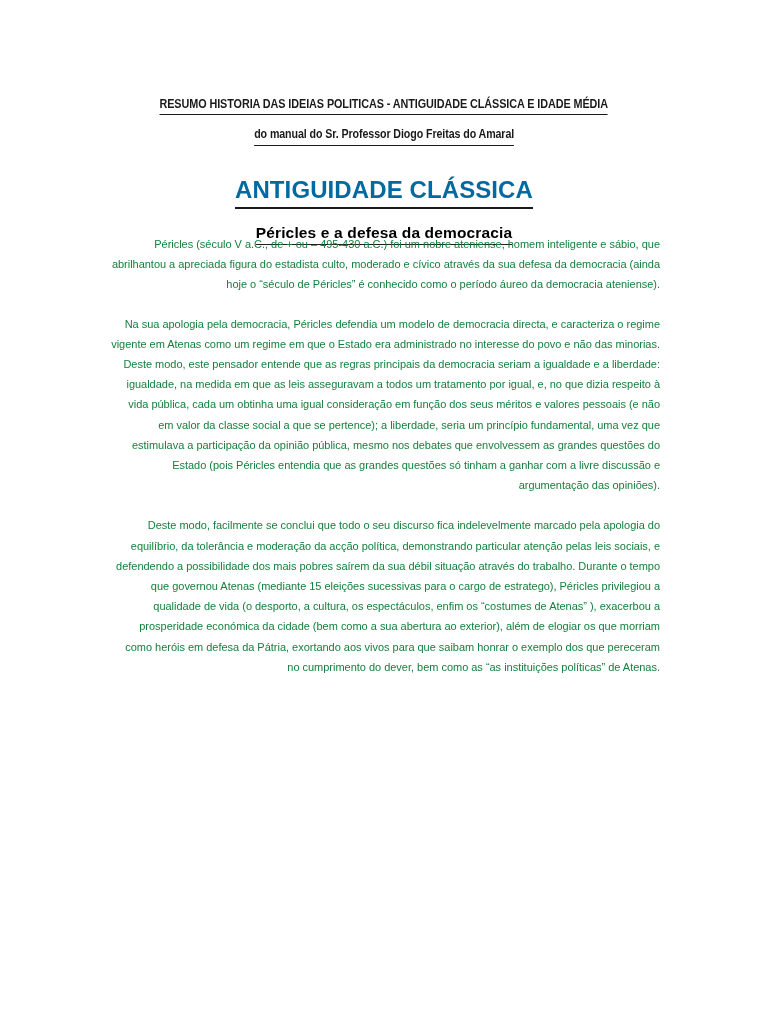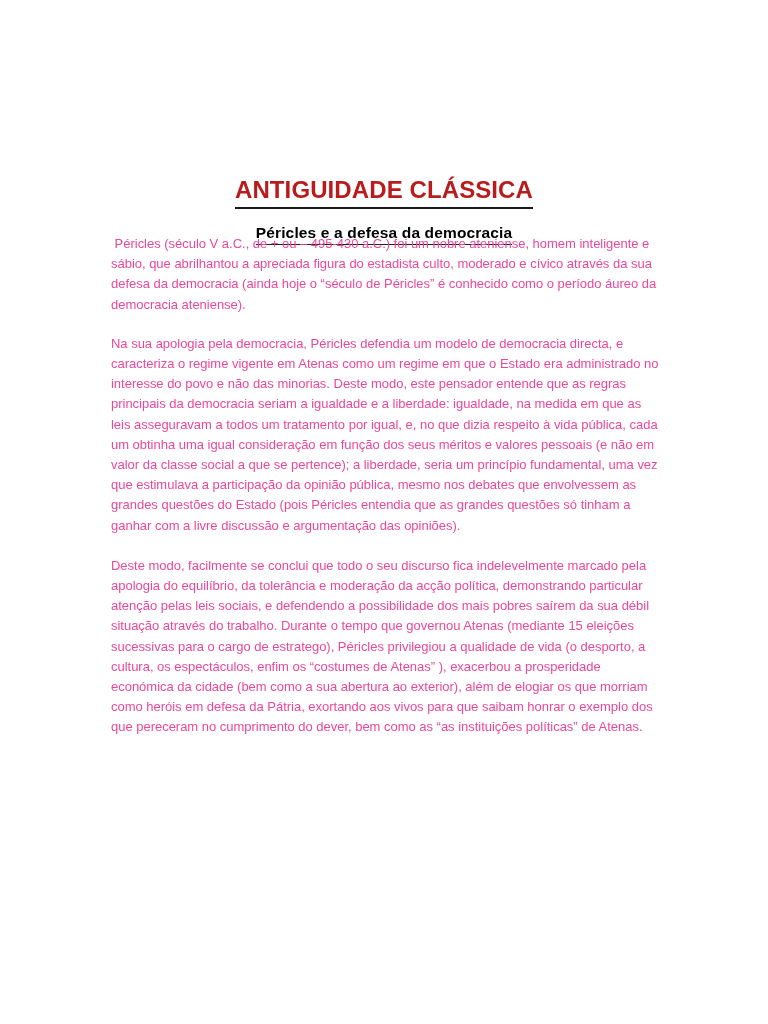--- a/index.html
+++ b/index.html
@@ -65,21 +65,21 @@
     top: 148px;
     width: 768px;
     text-align: center;
   }
   .doc-title span {
     display: inline-block;
     font-family: "Liberation Sans", sans-serif;
     font-weight: 700;
     font-size: 24px;
     letter-spacing: 0.1px;
-    color: #b91c1c;
+    color: #0369a1;
     border-bottom: 2px solid #1a1a1a;
     padding-bottom: 2px;
     line-height: 1.18;
   }
 
   
   .doc-subtitle {
     position: absolute;
     left: 0;
     top: 196px;
@@ -101,37 +101,41 @@
   
   .doc-body {
     position: absolute;
     left: 111px;
     top: 234px;
     width: 549px;
   }
   .doc-para {
     margin: 0 0 19px 0;
     font-family: "Liberation Sans", sans-serif;
-    font-size: 13px;
+    font-size: 11px;
     line-height: 20.2px;
-    color: #ec4899;
-    text-align: left;
+    color: #15803d;
+    text-align: right;
     white-space: pre-wrap;
     letter-spacing: -0.02px;
   }
   .doc-para:last-child {
     margin-bottom: 0;
     margin-top: 20px;
   }
 </style>
 </head>
 <body>
 
 <div class="page">
 
+  <div class="doc-header">
+    <div class="doc-header-line doc-header-main"><span class="u">RESUMO HISTORIA DAS IDEIAS POLITICAS - ANTIGUIDADE CLÁSSICA E IDADE MÉDIA</span></div>
+    <div class="doc-header-line doc-header-sub"><span class="u">do manual do Sr. Professor Diogo Freitas do Amaral</span></div>
+  </div>
 
   <h1 class="doc-title"><span>ANTIGUIDADE CLÁSSICA</span></h1>
 
   <h2 class="doc-subtitle"><span>Péricles e a defesa da democracia</span></h2>
 
   <div class="doc-body">
     <p class="doc-para"> Péricles (século V a.C., de + ou – 495-430 a.C.) foi um nobre ateniense, homem inteligente e sábio, que abrilhantou a apreciada figura do estadista culto, moderado e cívico através da sua defesa da democracia (ainda hoje o “século de Péricles” é conhecido como o período áureo da democracia ateniense).</p>
     <p class="doc-para">Na sua apologia pela democracia, Péricles defendia um modelo de democracia directa, e caracteriza o regime vigente em Atenas como um regime em que o Estado era administrado no interesse do povo e não das minorias. Deste modo, este pensador entende que as regras principais da democracia seriam a igualdade e a liberdade: igualdade, na medida em que as leis asseguravam a todos um tratamento por igual, e, no que dizia respeito à vida pública, cada um obtinha uma igual consideração em função dos seus méritos e valores pessoais (e não em valor da classe social a que se pertence); a liberdade, seria um princípio fundamental, uma vez que estimulava a participação da opinião pública, mesmo nos debates que envolvessem as grandes questões do Estado (pois Péricles entendia que as grandes questões só tinham a ganhar com a livre discussão e argumentação das opiniões).</p>
     <p class="doc-para">Deste modo, facilmente se conclui que todo o seu discurso fica indelevelmente marcado pela apologia do equilíbrio, da tolerância e moderação da acção política, demonstrando particular atenção pelas leis sociais, e defendendo a possibilidade dos mais pobres saírem da sua débil situação através do trabalho. Durante o tempo que governou Atenas (mediante 15 eleições sucessivas para o cargo de estratego), Péricles privilegiou a qualidade de vida (o desporto, a cultura, os espectáculos, enfim os “costumes de Atenas” ), exacerbou a prosperidade económica da cidade (bem como a sua abertura ao exterior), além de elogiar os que morriam como heróis em defesa da Pátria, exortando aos vivos para que saibam honrar o exemplo dos que pereceram no cumprimento do dever, bem como as “as instituições políticas” de Atenas.</p>
   </div>

